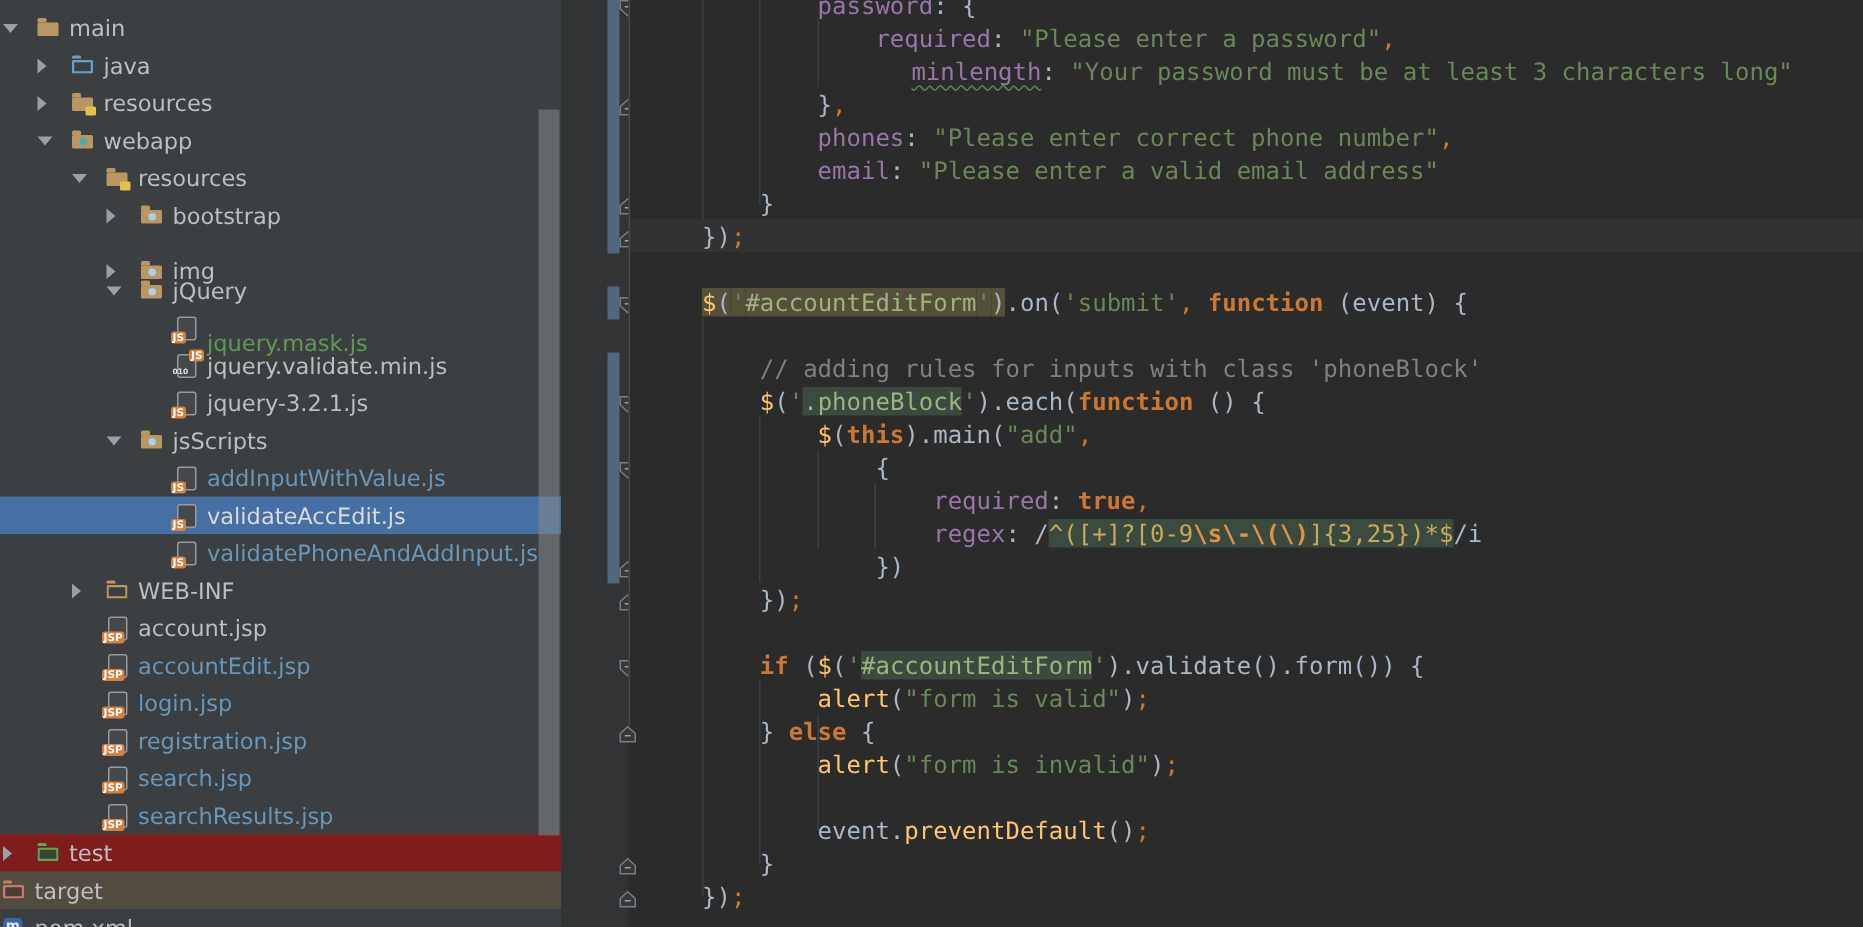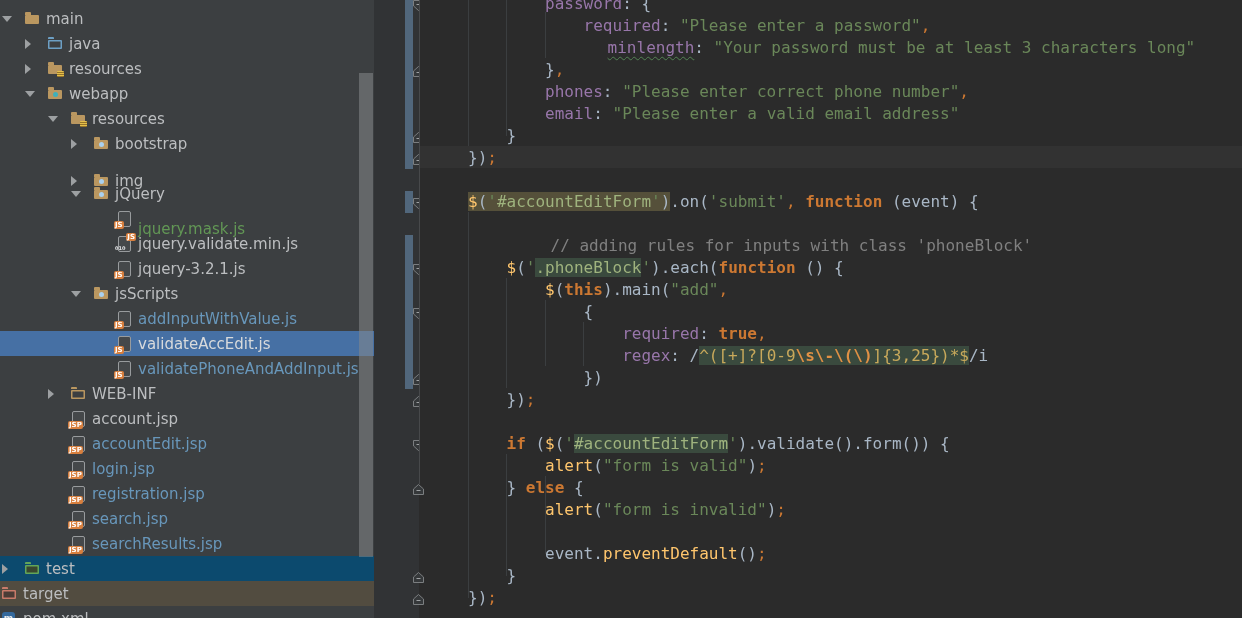--- a/index.html
+++ b/index.html
@@ -41,21 +41,21 @@
   .fold-marker{position:absolute;left:38px;width:13px;height:13px;}
 
   
   .editor{position:absolute;left:419px;top:0;width:823px;height:484px;background:#2b2b2b;border-left:1px solid #47494b;}
   .current-line{position:absolute;left:0;right:0;top:146px;height:22px;background:#323232;}
   .iguide{position:absolute;width:1px;background:#3b3e40;}
   .code-line{position:absolute;left:48px;height:22px;line-height:22px;white-space:pre;
              font-family:"DejaVu Sans Mono","Liberation Mono",monospace;font-size:16px;color:#a9b7c6;}
   .c-def{color:#a9b7c6;} .c-prop{color:#9876aa;} .c-str{color:#6a8759;} .c-sel{color:#9fb37e;}
   .c-kw{color:#cc7832;font-weight:bold;} .c-pun{color:#cc7832;} .c-fn{color:#ffc66d;}
-  .c-cmt{color:#808080;margin-left:44px;} .c-rgx{color:#c8a95b;} .c-rgxe{color:#e09145;font-weight:bold;}
+  .c-cmt{color:#808080;} .c-rgx{color:#c8a95b;} .c-rgxe{color:#e09145;font-weight:bold;}
   .hl-occ{background:#3a4a3e;} .hl-tok{background:#55503a;}
   .wavy{text-decoration:underline;text-decoration-style:wavy;text-decoration-color:#538253;text-decoration-thickness:1px;text-underline-offset:3px;padding-left:24px;}
 </style>
 </head>
 <body>
 
 <div class="app">
   <div class="tree-panel">
     <div id="tree-rows">
         <div class="tree-row" style="top: 6px;">
@@ -245,21 +245,21 @@
           <span class="tree-label lbl-blue">search.jsp</span>
         </div>
         <div class="tree-row" style="top: 531px;">
           <span style="margin-left: 71px;"></span>
           <span class="ticon">
             <span class="file"></span>
             <span class="badge">JSP</span>
           </span>
           <span class="tree-label lbl-blue">searchResults.jsp</span>
         </div>
-        <div class="tree-row" style="top: 556px; background: #0c4a6e;">
+        <div class="tree-row" style="top: 556px; background: #7f1d1d;">
           <span class="arrow-slot" style="margin-left: 2px;">
             <span class="tri-right"></span>
           </span>
           <span class="ticon">
             <span class="folder f-test"></span>
           </span>
           <span class="tree-label ">test</span>
         </div>
         <div class="tree-row" style="top: 581px; background: rgb(82, 76, 64);">
           <span style="margin-left: 2px;"></span>

